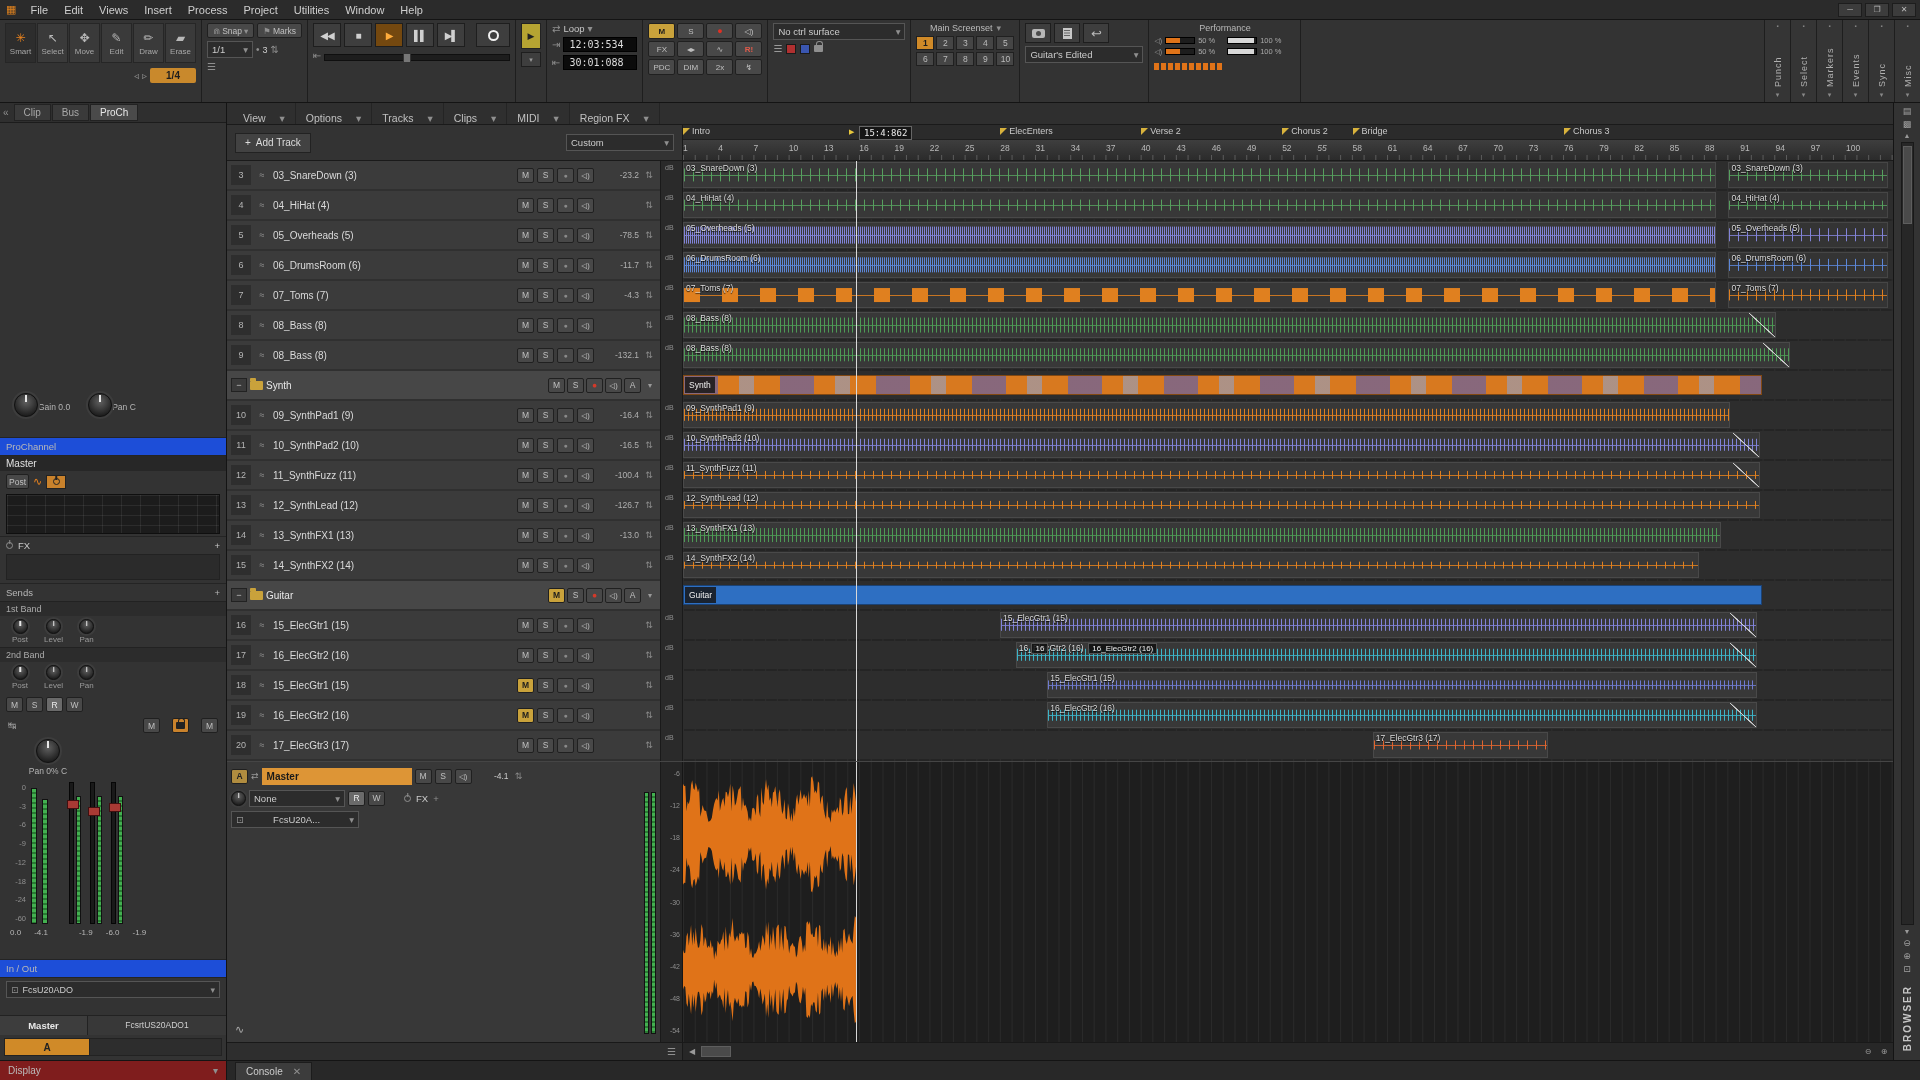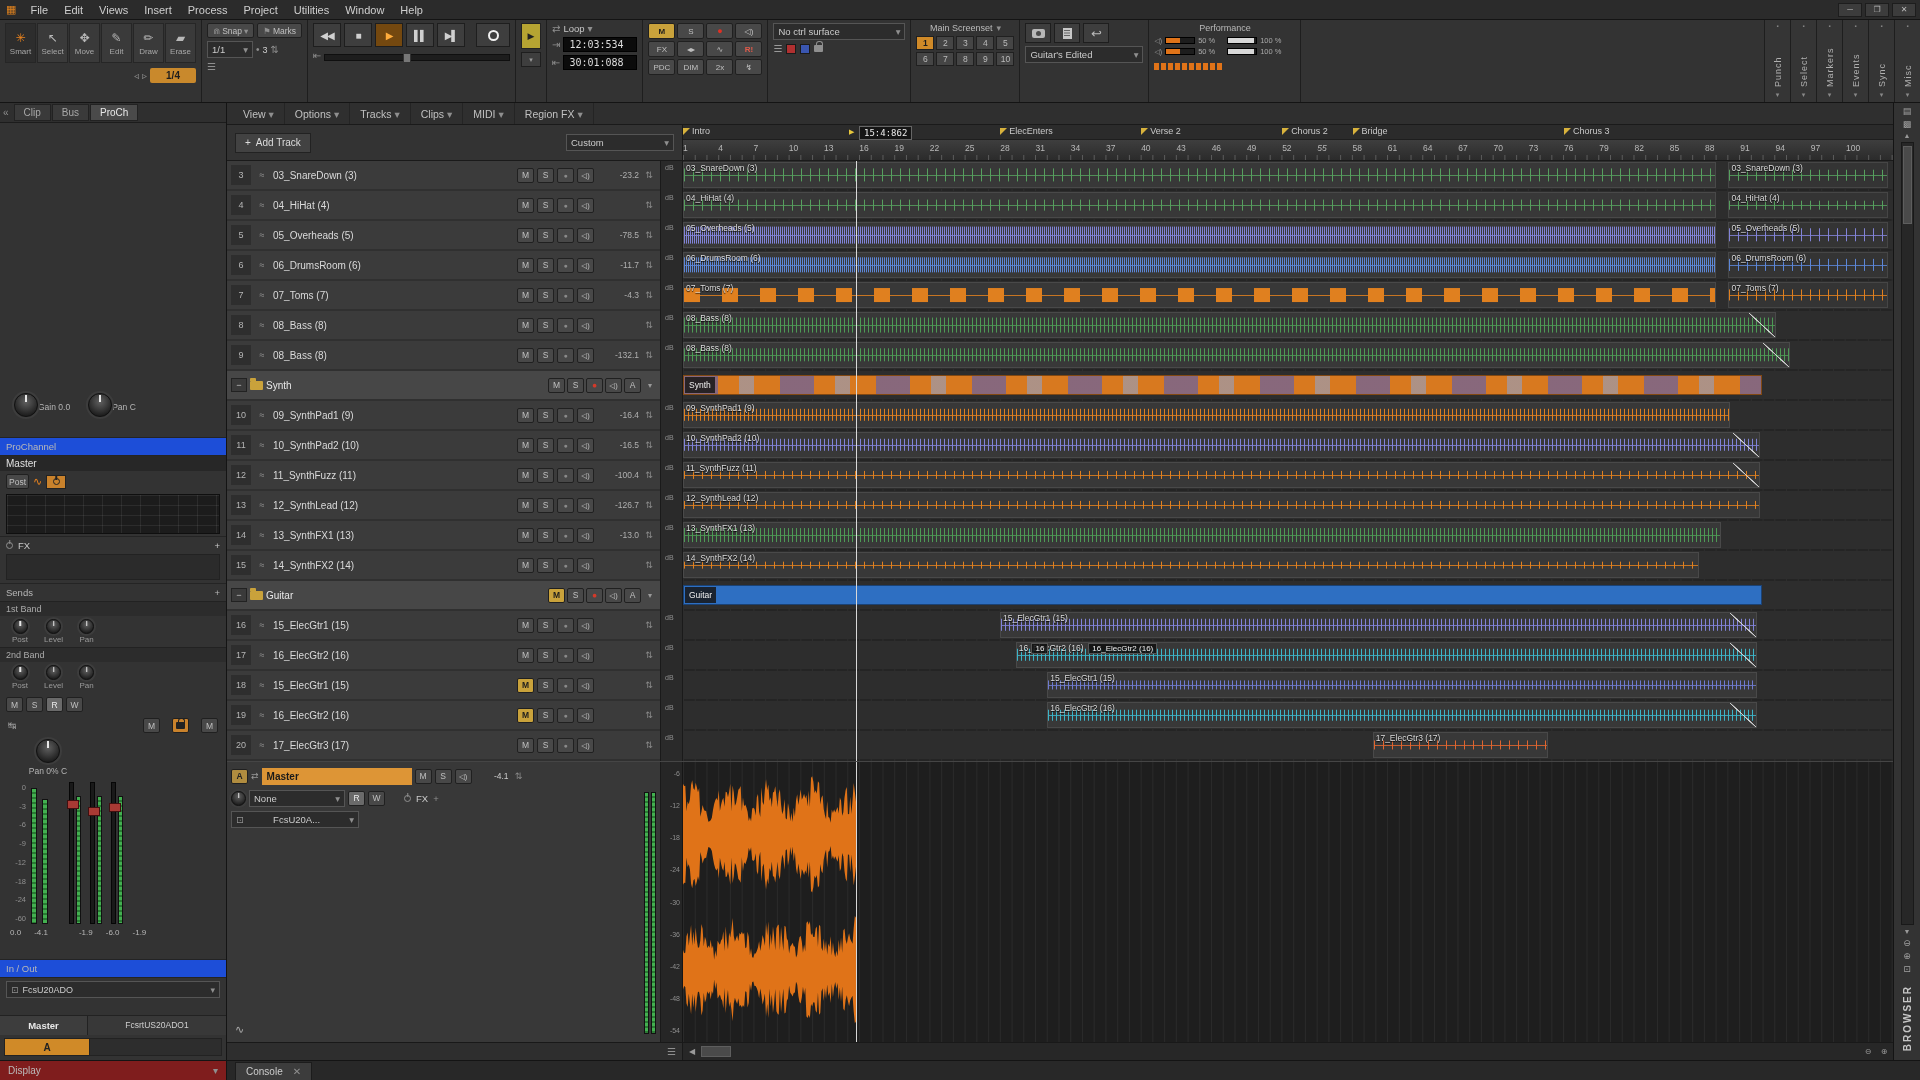--- a/index.html
+++ b/index.html
@@ -140,21 +140,21 @@
 .chevr{margin-left:auto}
 .outrow{display:flex;margin-top:14px;border-top:1px solid #222}
 .outcell1{width:88px;background:#3d3d3d;border-right:1px solid #222;font-size:9.5px;font-weight:bold;color:#e8e8e8;text-align:center;padding:4px 0}
 .outcell2{flex:1;font-size:8.5px;color:#cfcfcf;text-align:center;padding:4px 0;background:#383838}
 .abar{height:18px;display:flex;margin:3px 4px 4px;flex:none}
 .ablock{width:86px;background:#d08a28;color:#222;font-weight:bold;display:flex;align-items:center;justify-content:center;font-size:10px;border:1px solid #222}
 .arest{flex:1;background:#2d2d2d;border:1px solid #222;border-left:none}
 
 .tv{flex:1;display:flex;flex-direction:column;min-width:0;background:#262626}
 #tvmenus{height:22px;display:flex;align-items:center;background:#2f2f2f;border-bottom:1px solid #1a1a1a;padding-left:6px;flex:none}
-.tvm{padding:0 10px;font-size:10.5px;color:#c0c0c0;border-right:1px solid #242424;display:flex;gap:3px;align-items:center;height:100%}
+.tvm{padding:0 10px;font-size:10.5px;color:#c0c0c0;border-right:1px solid #242424;display:flex;gap:14px;align-items:flex-end;height:100%}
 .tv-header{height:36px;display:flex;background:#333;border-bottom:1px solid #1a1a1a;flex:none}
 .th-left{width:456px;display:flex;align-items:center;gap:8px;padding:0 8px;border-right:1px solid #1a1a1a;flex:none}
 .addtrack{height:20px;background:#424242;border:1px solid #222;color:#ddd;font-size:10px;display:flex;align-items:center;gap:5px;padding:0 9px;font-family:inherit}
 .preset{margin-left:auto;width:108px}
 .ruler-wrap{flex:1;position:relative}
 .marker-lane{position:absolute;left:0;right:0;top:0;height:15px;background:#2b2b2b;border-bottom:1px solid #1e1e1e}
 .marker{position:absolute;top:1px;display:flex;align-items:center;font-size:9px;color:#c9c9c9;white-space:nowrap}
 .mflag{width:0;height:0;border-top:7px solid #d8b23c;border-right:7px solid transparent;margin-right:2px;display:inline-block}
 .rulernums{position:absolute;left:0;right:0;top:15px;bottom:0;background:linear-gradient(#3e3e3e,#2b2b2b)}
 .rnum{position:absolute;top:3px;font-size:8.5px;color:#b8b8b8}

